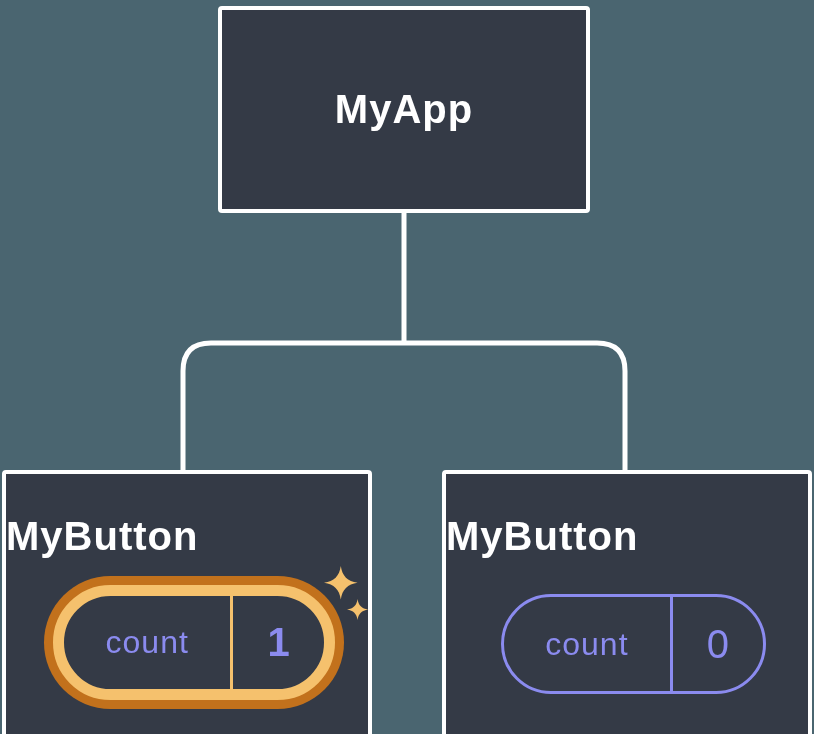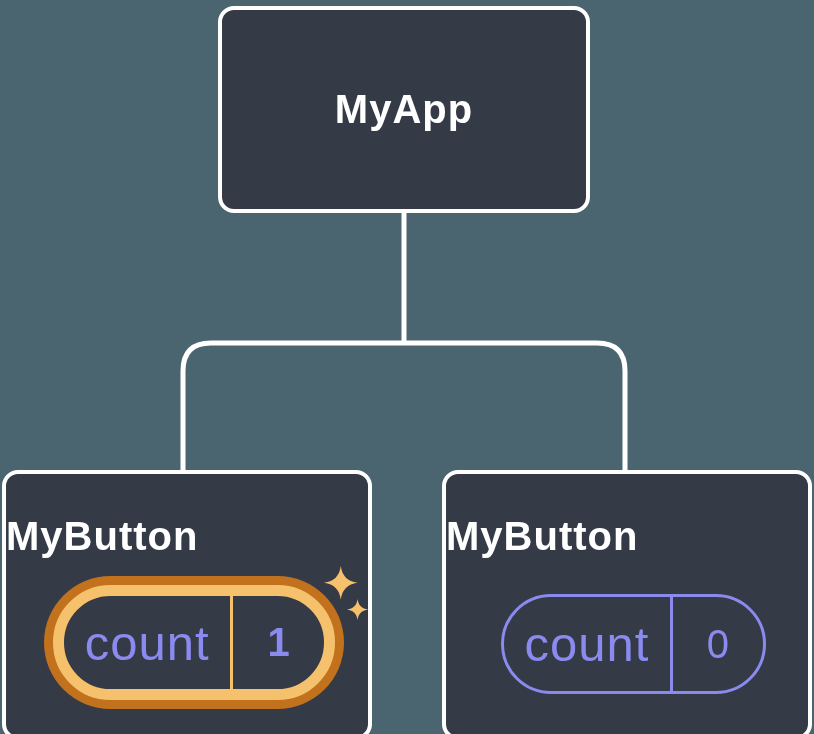--- a/index.html
+++ b/index.html
@@ -24,21 +24,21 @@
   .connectors {
     position: absolute;
     left: 0; top: 0;
     width: 814px; height: 734px;
     pointer-events: none;
   }
   .node {
     position: absolute;
     background: var(--node-fill);
     border: 4px solid var(--node-border);
-    border-radius: 16px;
+    border-radius: 4px;
     box-sizing: border-box;
   }
   .node-root {
     left: 218px; top: 6px;
     width: 372px; height: 207px;
     display: flex;
     align-items: center;
     justify-content: center;
   }
   .node-child-left  { left: 2px;   top: 470px; width: 370px; height: 270px; }
@@ -80,21 +80,21 @@
     align-items: center;
     justify-content: center;
   }
   .pill-key-cell   { flex: 0 0 64%; }
   .pill-value-cell { flex: 1 1 auto; }
   .pill-divider { width: 3px; flex: 0 0 3px; }
   .pill-highlight .pill-divider { background: var(--highlight-gold); }
   .pill-plain     .pill-divider { background: var(--state-purple); }
   .pill-key {
     color: var(--state-purple);
-    font-size: 49px;
+    font-size: 32px;
     letter-spacing: 1px;
   }
   .pill-value {
     color: var(--state-purple);
     font-size: 40px;
   }
   .pill-highlight .pill-value { font-weight: 700; }
   .sparkles {
     position: absolute;
     left: 314px; top: 88px;

